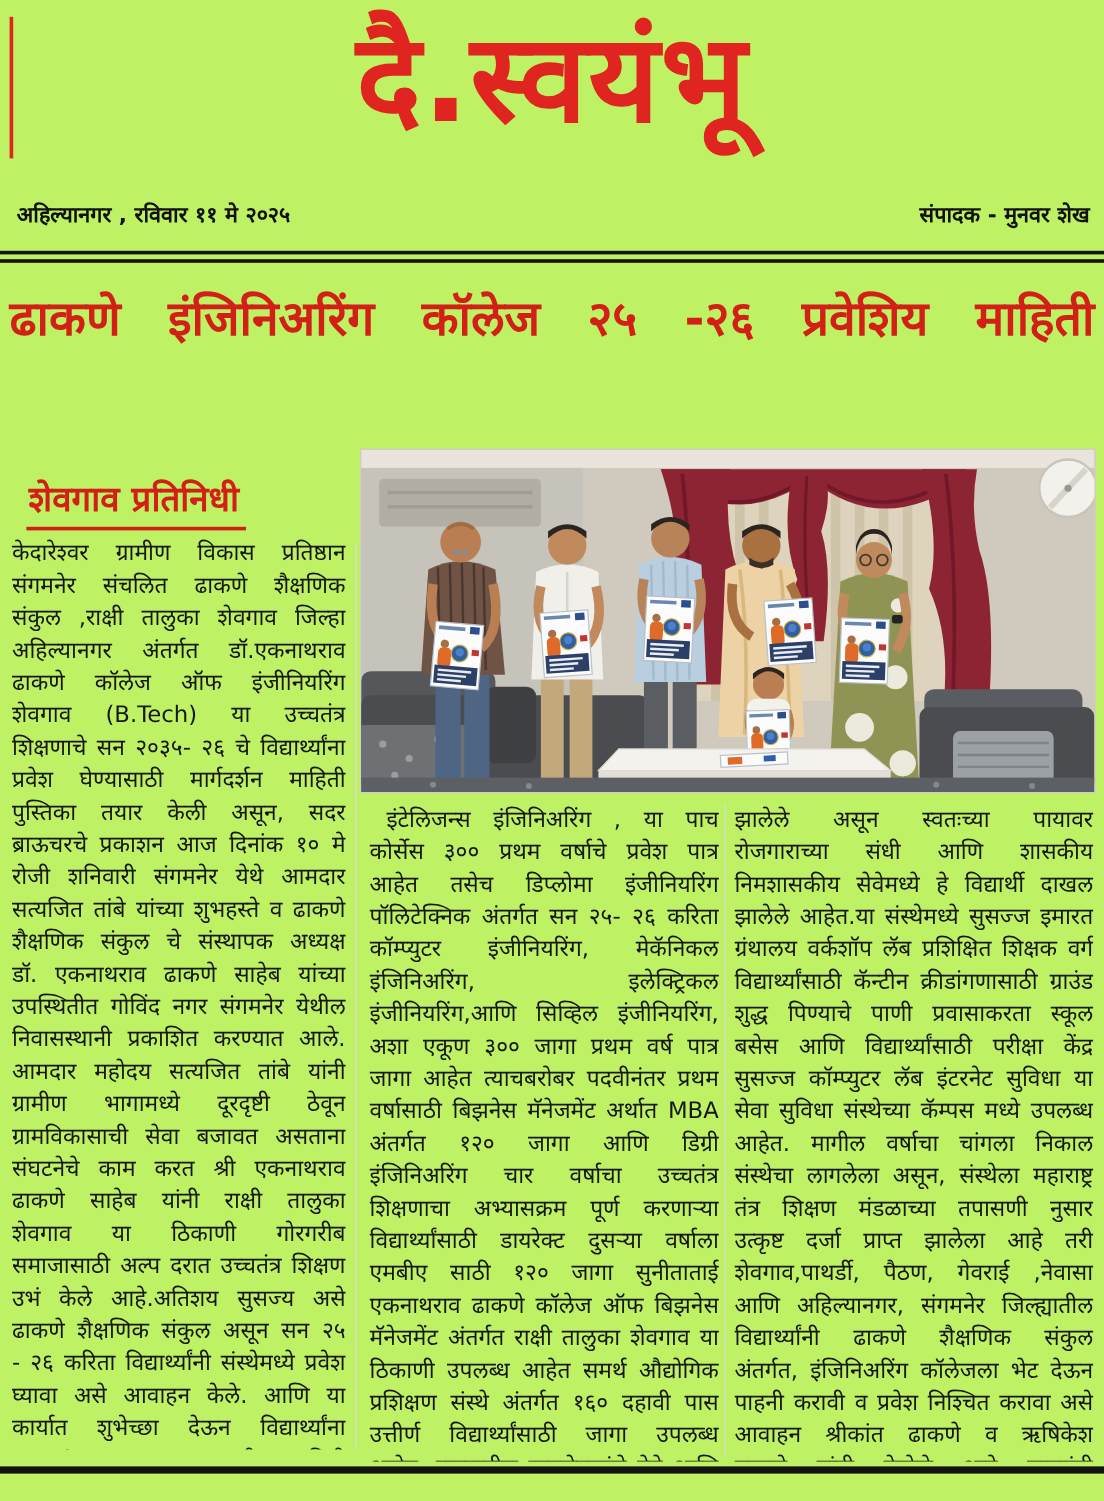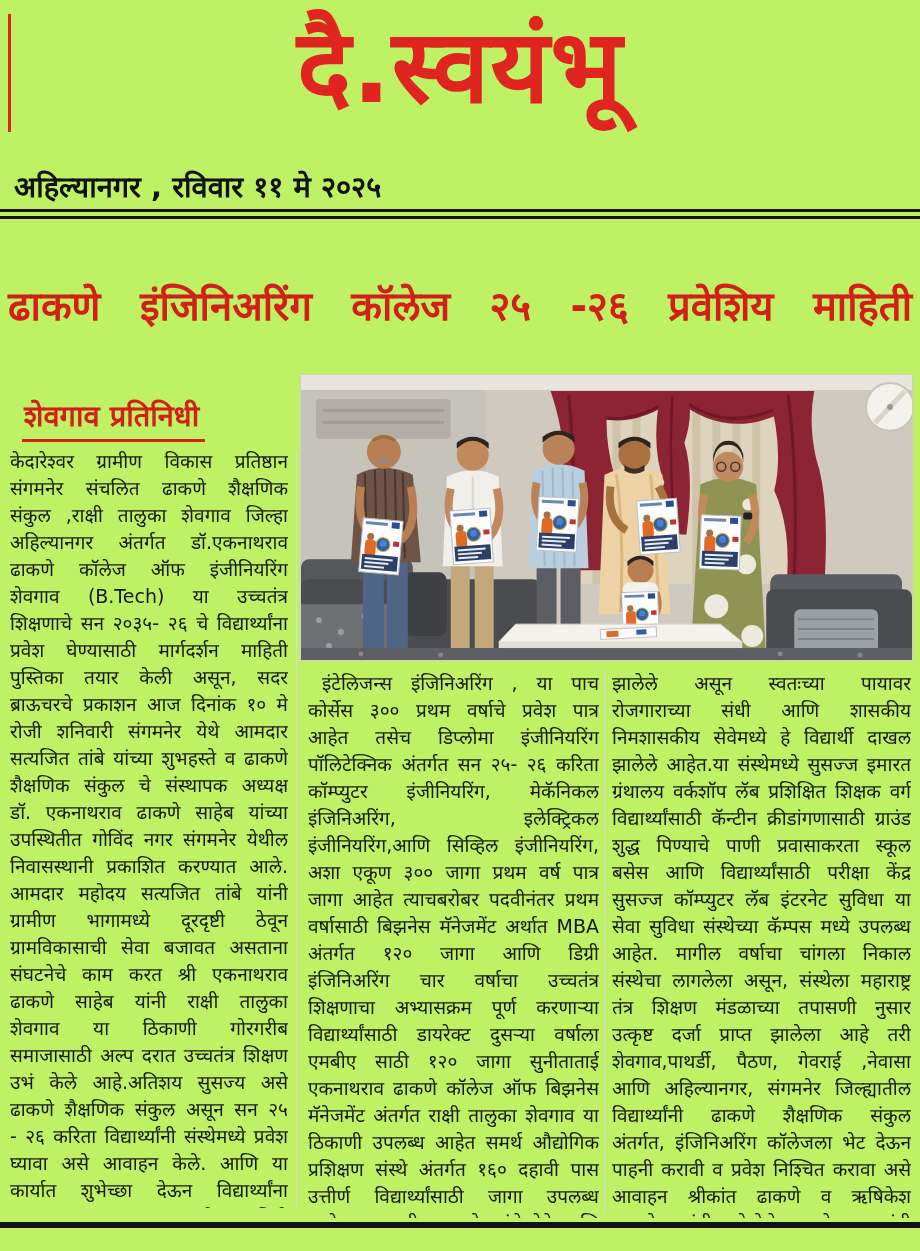--- a/index.html
+++ b/index.html
@@ -17,28 +17,28 @@
   .masthead{
     position:absolute;top:2px;left:0;width:100%;
     text-align:center;
     font-size:102px;line-height:1.28;
     font-weight:700;color:#e02420;
     letter-spacing:1px;white-space:nowrap;
   }
   .dateline{
     position:absolute;top:166px;left:14px;right:12px;
     display:flex;justify-content:space-between;align-items:baseline;
-    font-weight:700;font-size:29px;color:#111;
+    font-weight:700;font-size:18px;color:#111;
   }
   .rule-double-a{position:absolute;top:209px;left:0;width:100%;height:3px;background:#141414;}
   .rule-double-b{position:absolute;top:216px;left:0;width:100%;height:3px;background:#141414;}
   .headline{
     position:absolute;top:240px;left:8px;right:8px;
     color:#d21f17;font-weight:700;
-    font-size:40px;line-height:53px;margin-top:40px;
+    font-size:40px;line-height:53px;
   }
   .headline .hl-line{
     text-align:justify;
     text-align-last:justify;
     white-space:nowrap;
   }
   .byline{
     position:absolute;top:395px;left:22px;
     color:#d21f17;font-weight:700;font-size:29px;
     border-bottom:3px solid #d21f17;
@@ -69,20 +69,21 @@
 <body>
 
 <div class="page">
 
   <div class="red-edge"></div>
 
   <div class="masthead">दै.स्वयंभू</div>
 
   <div class="dateline">
     <span>अहिल्यानगर , रविवार ११ मे २०२५</span>
+    <span>संपादक - मुनवर शेख</span>
   </div>
 
   <div class="rule-double-a"></div>
   <div class="rule-double-b"></div>
 
   <div class="headline">
     <div class="hl-line">ढाकणे इंजिनिअरिंग कॉलेज २५ -२६ प्रवेशिय माहिती</div>
   </div>
 
   <div class="byline">शेवगाव प्रतिनिधी</div>

